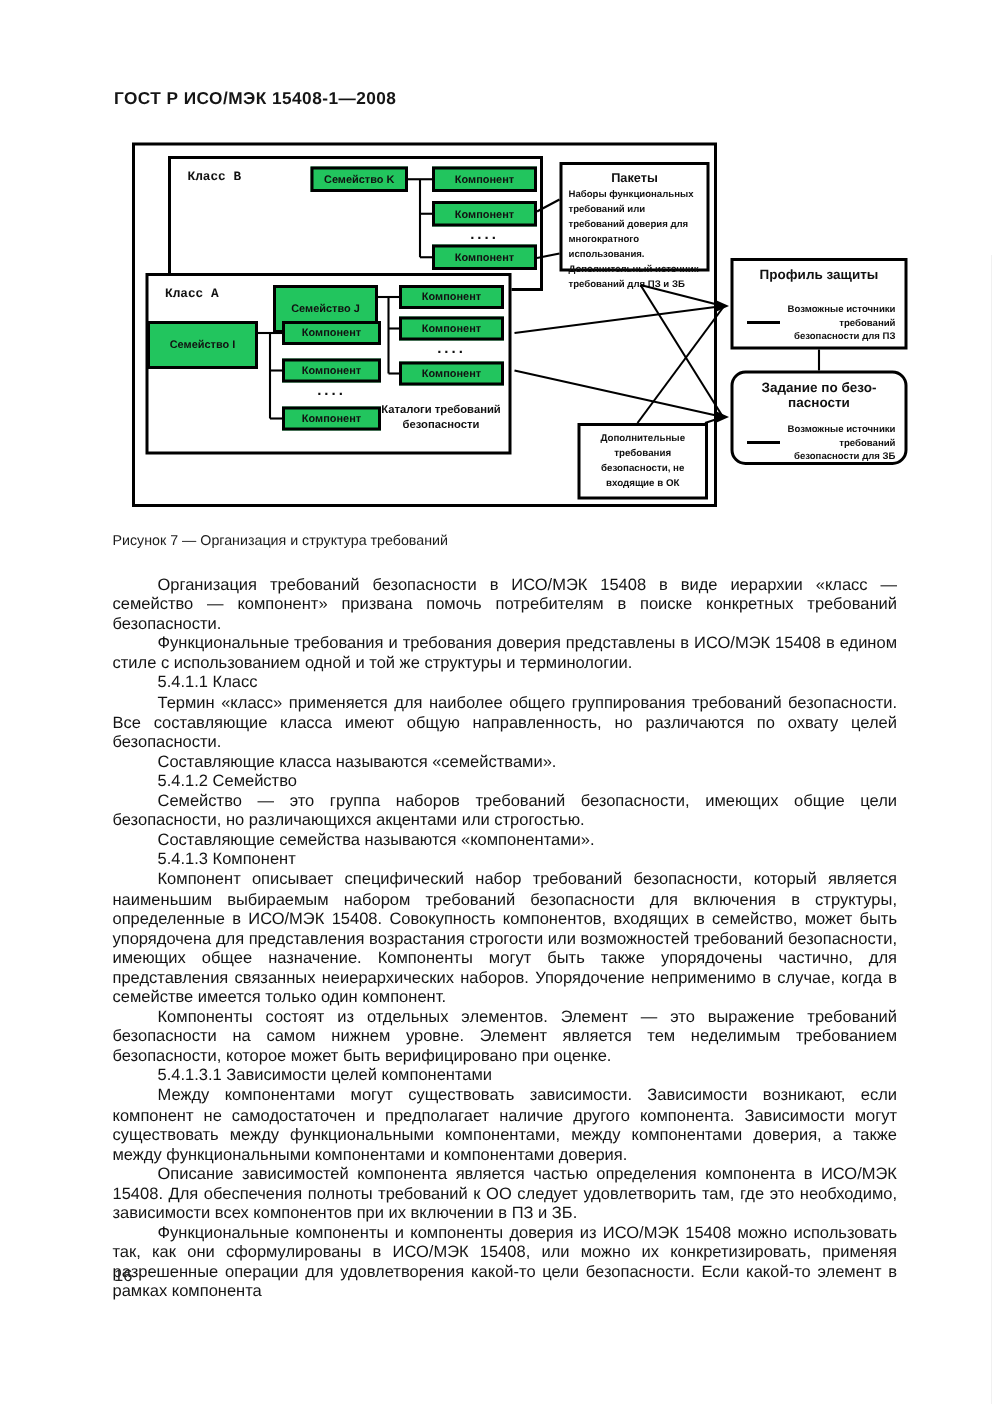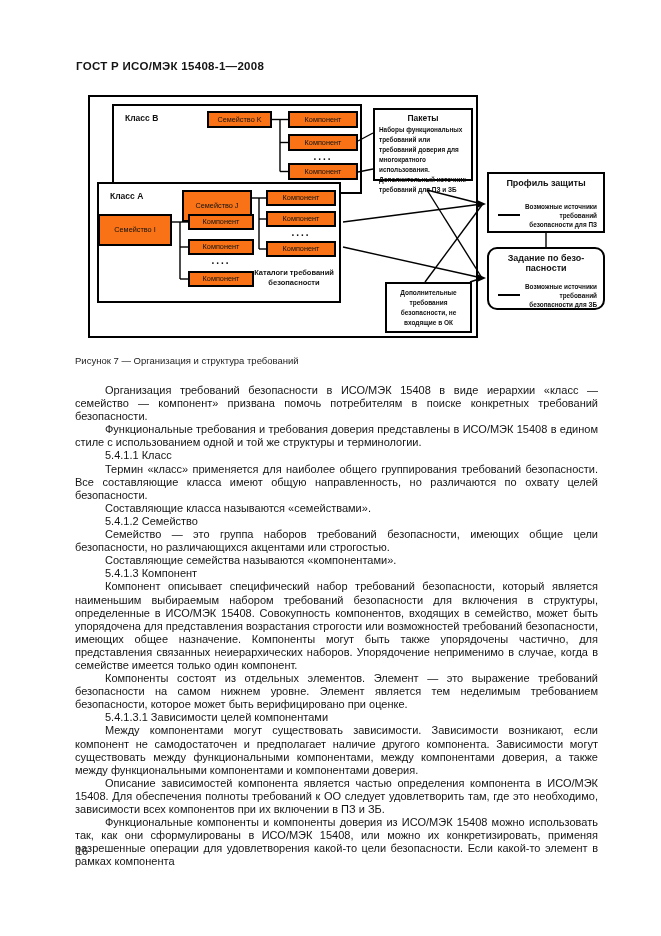--- a/index.html
+++ b/index.html
@@ -13,25 +13,25 @@
   .doc-header{
     position:absolute;left:76px;top:60px;
     font-size:11.5px;font-weight:bold;letter-spacing:0.3px;color:#151515;
   }
 
   
   .fig-box{position:absolute;border:2px solid #000;background:#fff;}
   .outer-box{left:88px;top:95px;width:390px;height:243px;background:transparent;z-index:1;}
   .class-b{left:112px;top:104px;width:250px;height:90px;z-index:2;}
   .class-a{left:97px;top:182px;width:244px;height:121px;z-index:3;}
-  .class-label{position:absolute;left:11px;top:7px;font-size:8.5px;font-weight:bold;}
+  .class-label{position:absolute;left:11px;top:7px;font-size:8.5px;font-weight:bold;font-family:Liberation Mono, monospace;}
   .small-box{
-    position:absolute;border:2px solid #000;background:#f97316;z-index:4;
+    position:absolute;border:2px solid #000;background:#22c55e;z-index:4;
     display:flex;align-items:center;justify-content:center;
-    font-size:7.3px;font-weight:normal;text-align:center;line-height:1;
+    font-size:7.3px;font-weight:bold;text-align:center;line-height:1;
   }
   .dots{
     position:absolute;z-index:4;display:flex;align-items:center;justify-content:center;
     font-size:10px;font-weight:bold;letter-spacing:2px;line-height:1;
   }
   .packages{left:373px;top:108px;width:100px;height:73px;z-index:4;padding:3px 4px 2px 4px;}
   .packages .ttl{font-size:8.5px;font-weight:bold;text-align:center;margin-bottom:2px;}
   .packages .txt{font-size:6.4px;font-weight:bold;line-height:10px;text-align:left;}
   .catalogs{
     position:absolute;left:250px;top:268px;width:88px;height:26px;z-index:4;

